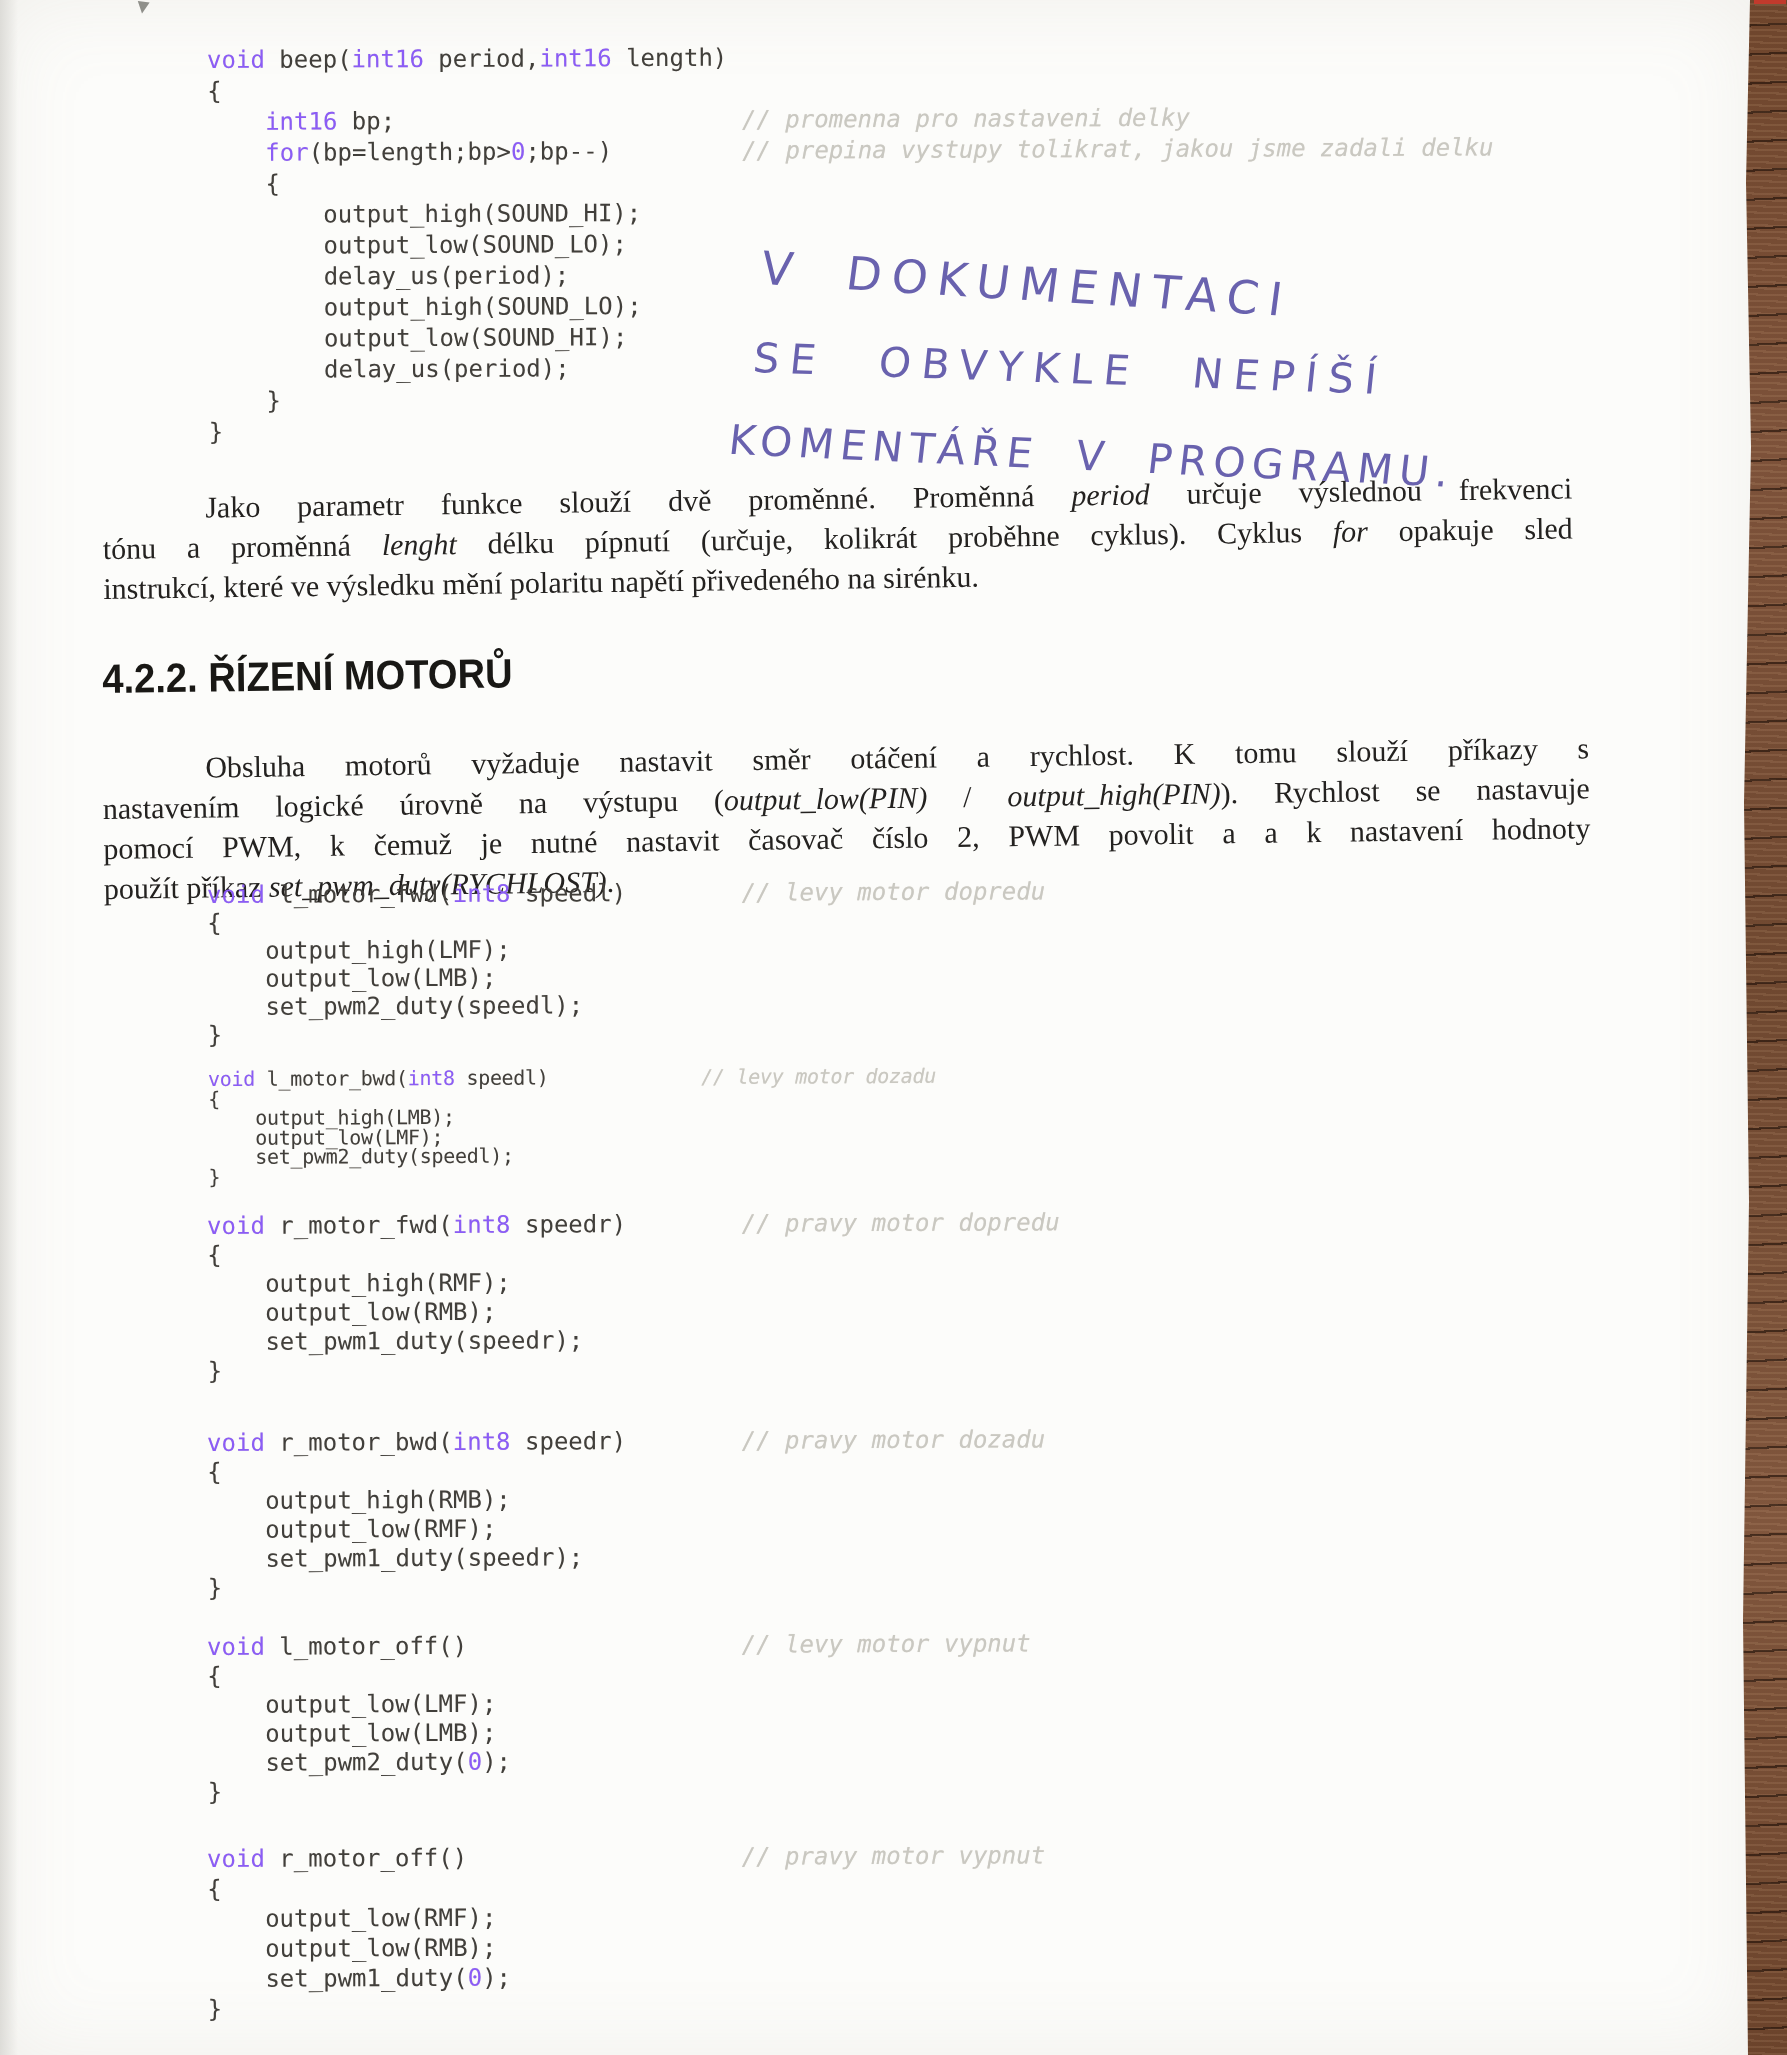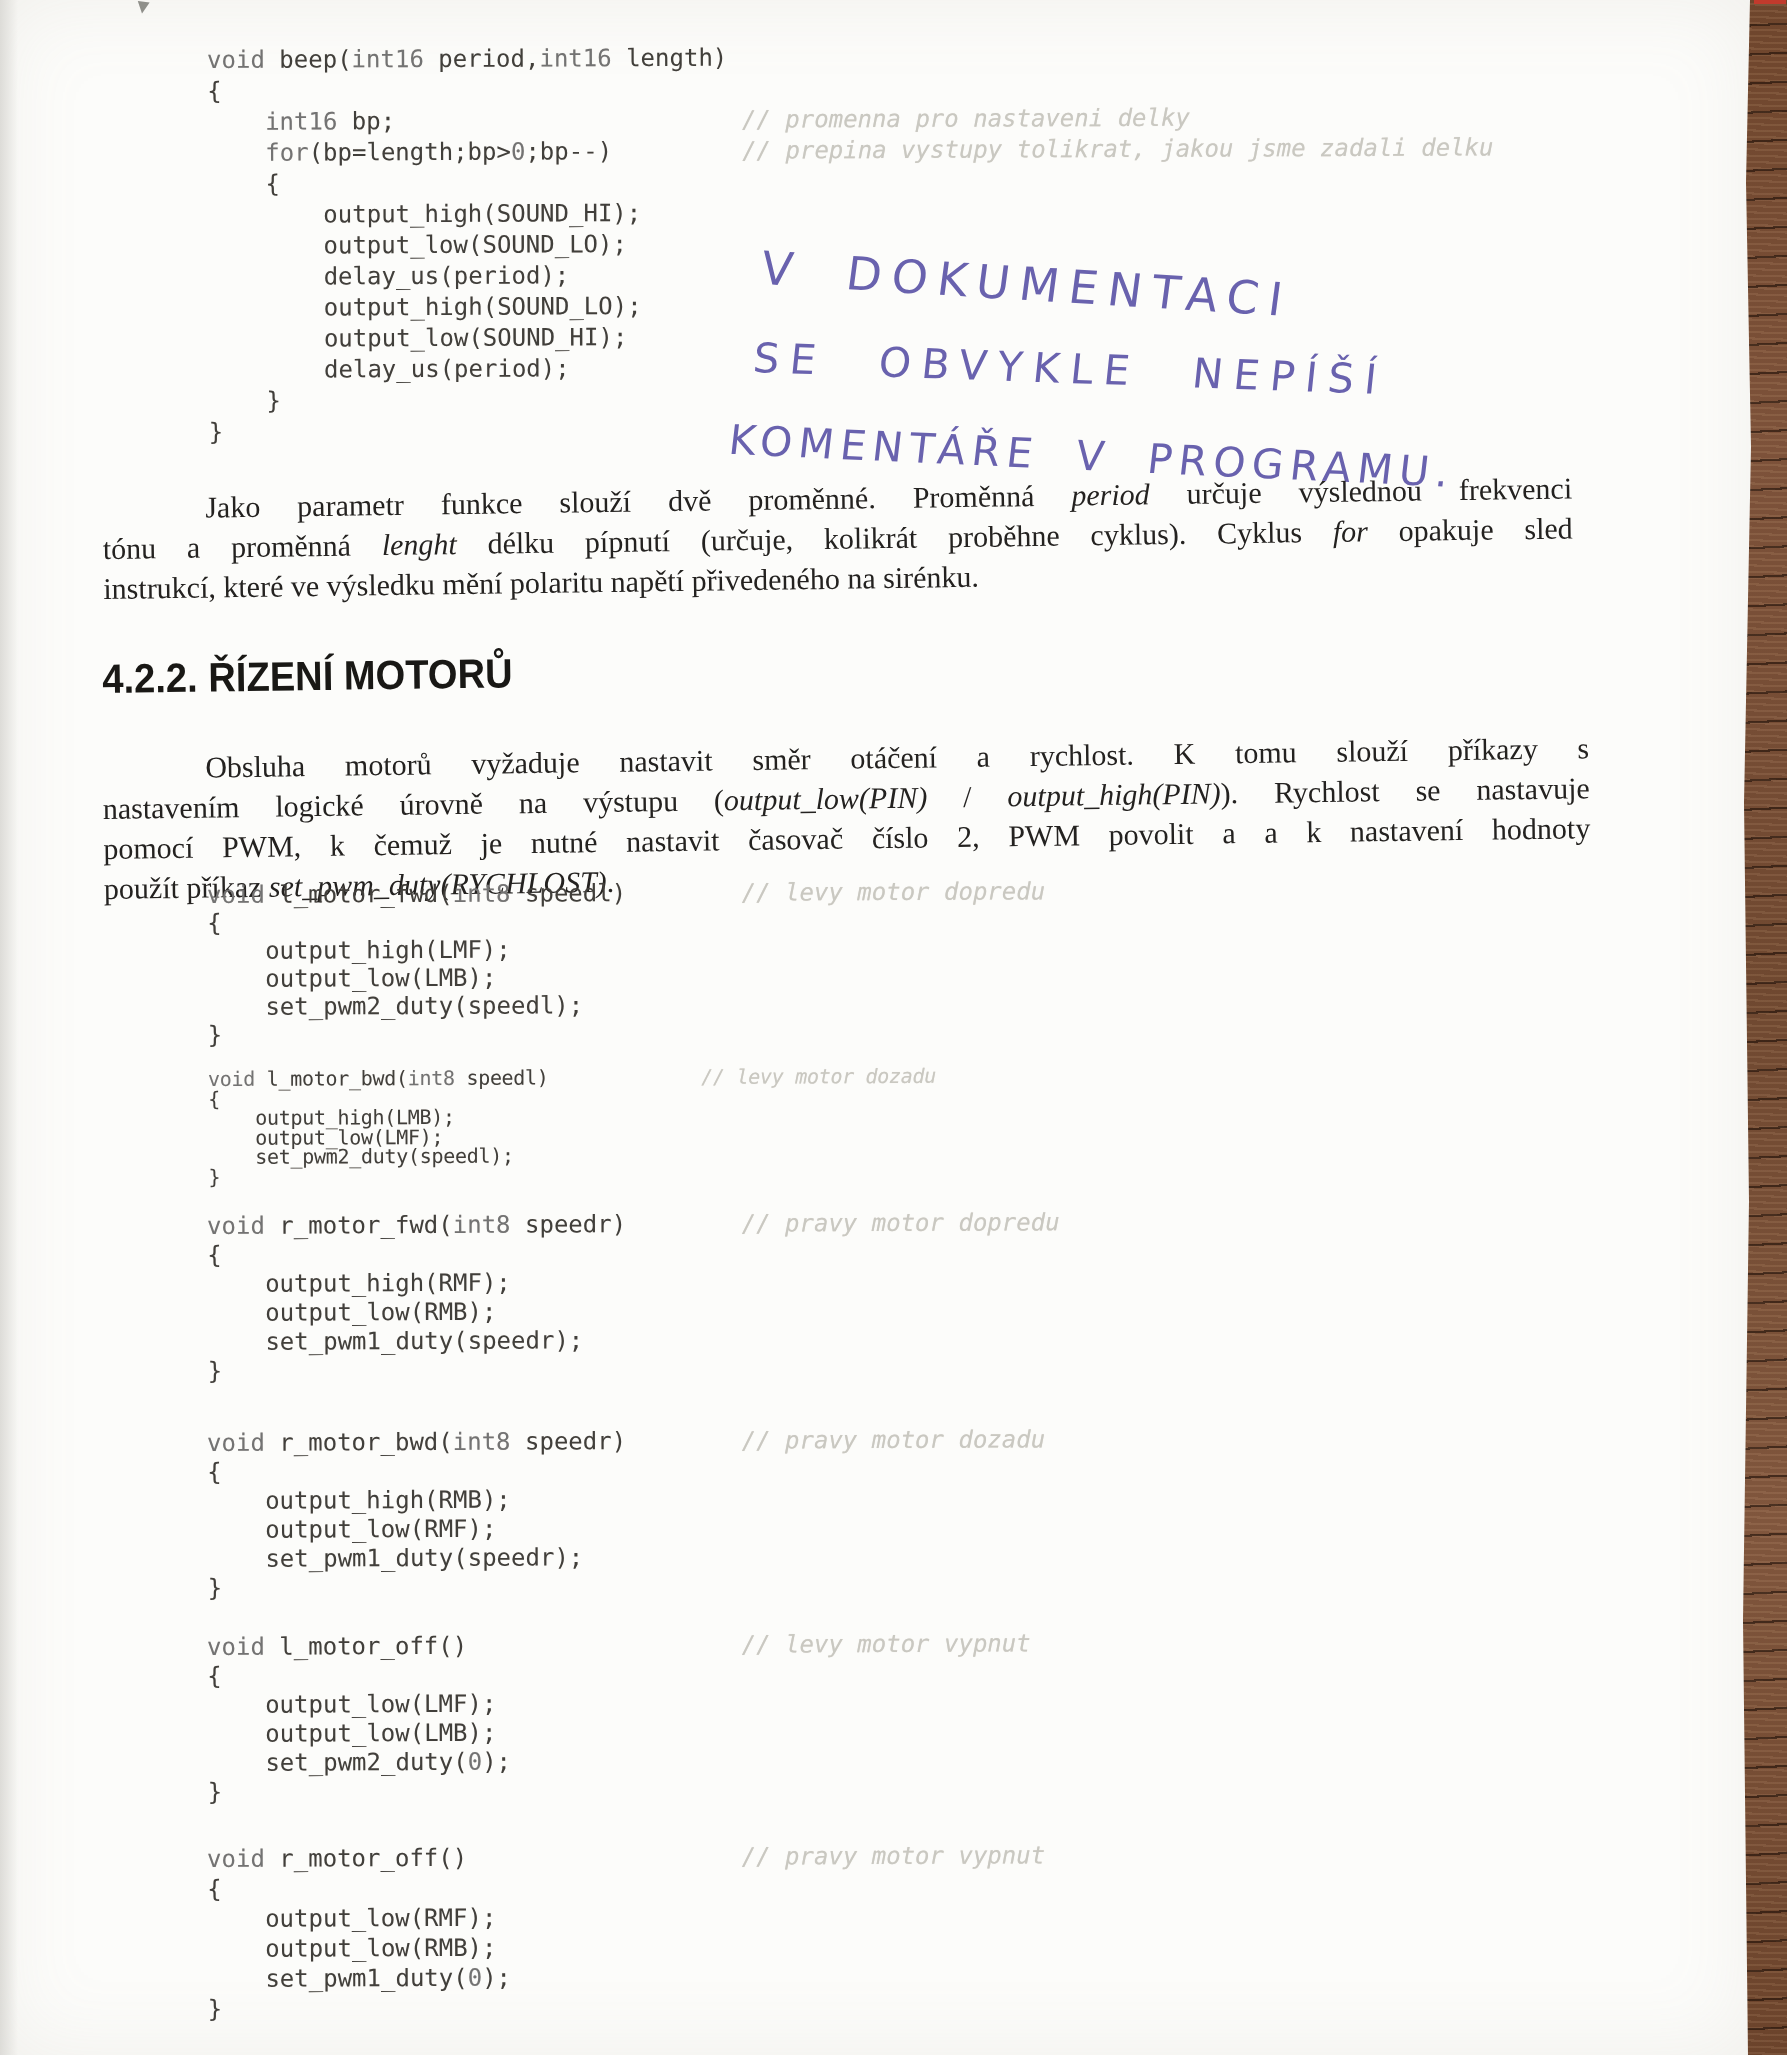--- a/index.html
+++ b/index.html
@@ -32,21 +32,21 @@
     font-size:24px;line-height:31px;
     transform:rotate(-0.25deg);transform-origin:left top;
     text-shadow:0 0 0.7px rgba(100,70,50,.18);
   }
   .code.condensed{font-size:20px;line-height:19.6px;letter-spacing:-0.3px;}
   .code.lh40{line-height:28px;}
   .code.lh41{line-height:29px;}
   .code.lh42{line-height:29px;}
   .code.lh43{line-height:30px;}
   .tok-d{color:#413f3b;}
-  .tok-k{color:#737373;}
+  .tok-k{color:#8b5cf6;}
   .tok-c{color:#c9c8c1;font-style:italic;}
   .tok-t{color:#242220;}
   .tok-i{color:#242220;font-style:italic;}
 
   
   .para{
     position:absolute;color:#242220;
     font-size:30px;line-height:40px;
     transform:rotate(-0.8deg);transform-origin:left top;
   }

